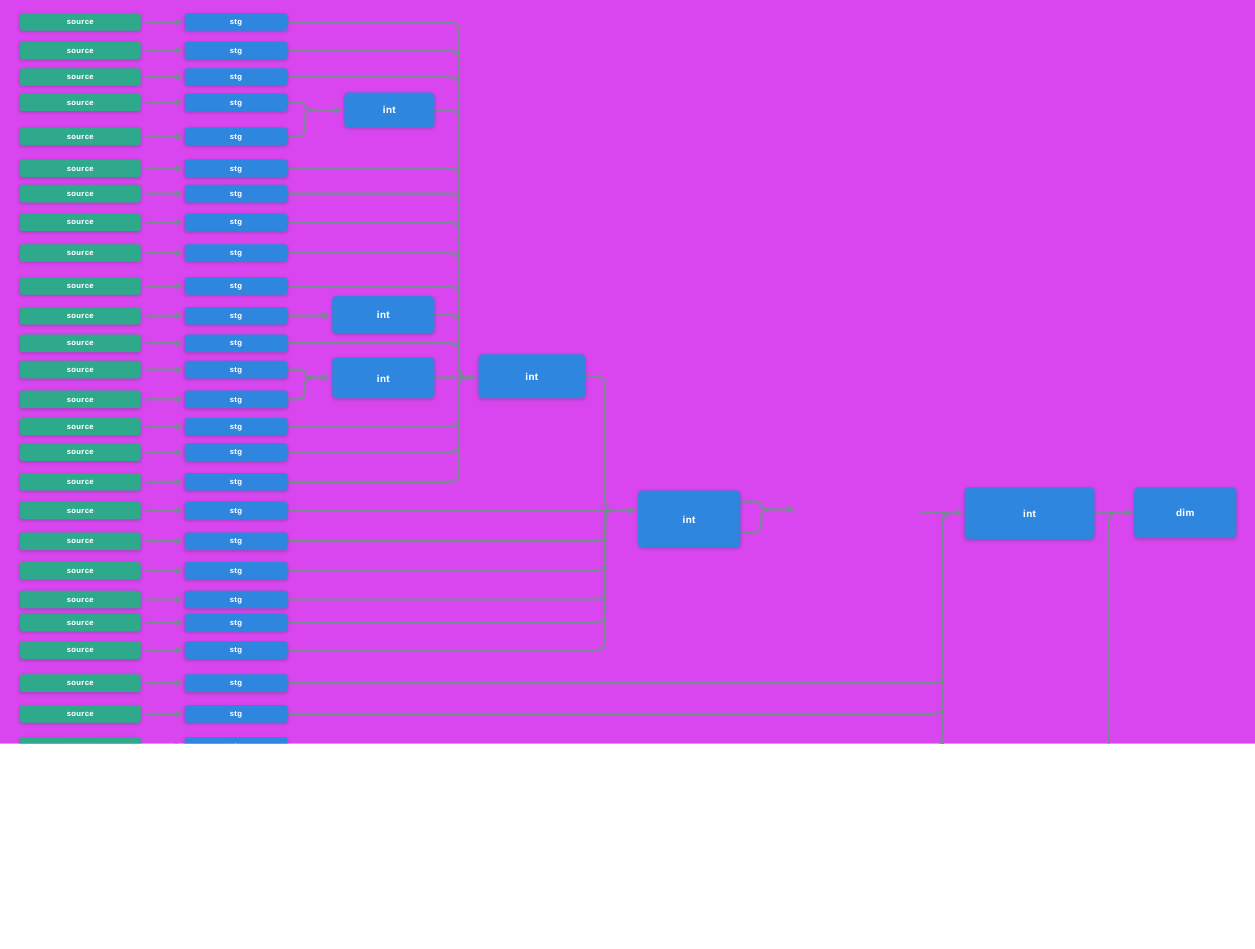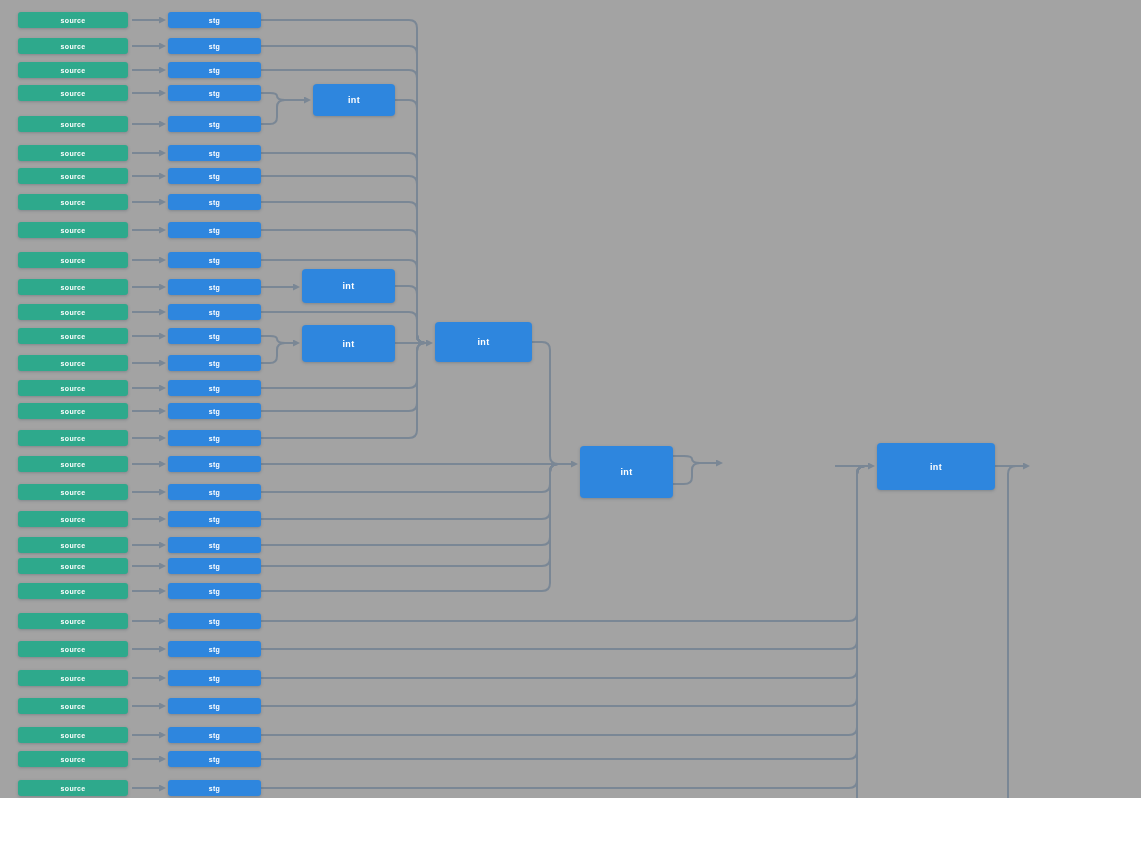--- a/index.html
+++ b/index.html
@@ -16,21 +16,21 @@
     cursor:pointer;
     user-select:none;
   }
   .node.small{font-size:7px;}
   .node.large{font-size:9px;border-radius:4px;}
   path.edge{fill:none;stroke-width:2;}
 </style>
 </head>
 <body>
 
-<div id="canvas" style="width: 1141px; height: 798px; background: #a3a3a3;">
+<div id="canvas" style="width: 1141px; height: 676px; background: #d946ef;">
   <svg id="edge-layer" width="1141" height="863" viewBox="0 0 1141 863">
     <defs>
       <marker id="arrowhead" markerWidth="8" markerHeight="8" refX="0" refY="3.5" orient="auto" markerUnits="userSpaceOnUse">
         <path d="M0 0 L7 3.5 L0 7 Z" fill="#7a8795"></path>
       </marker>
     </defs>
     <g id="edges">
         <path d="M132 20 H159" class="edge" stroke="#7a8795" marker-end="url(#arrowhead)"></path>
         <path d="M261 20 H409 Q417 20 417 28 V335 Q417 343 425 343" class="edge" stroke="#7a8795"></path>
         <path d="M132 46 H159" class="edge" stroke="#7a8795" marker-end="url(#arrowhead)"></path>
@@ -170,15 +170,16 @@
       <div class="node small" style="left: 18px; top: 809px; width: 110px; height: 16px; background: rgb(46, 169, 140); color: rgb(255, 255, 255);">source</div>
       <div class="node small" style="left: 168px; top: 809px; width: 93px; height: 16px; background: rgb(46, 134, 222); color: rgb(255, 255, 255);">stg</div>
       <div class="node small" style="left: 18px; top: 838px; width: 110px; height: 16px; background: rgb(46, 169, 140); color: rgb(255, 255, 255);">source</div>
       <div class="node small" style="left: 168px; top: 838px; width: 93px; height: 16px; background: rgb(46, 134, 222); color: rgb(255, 255, 255);">stg</div>
       <div class="node large" style="left: 313px; top: 84px; width: 82px; height: 32px; background: rgb(46, 134, 222); color: rgb(255, 255, 255);">int</div>
       <div class="node large" style="left: 302px; top: 269px; width: 93px; height: 34px; background: rgb(46, 134, 222); color: rgb(255, 255, 255);">int</div>
       <div class="node large" style="left: 302px; top: 325px; width: 93px; height: 37px; background: rgb(46, 134, 222); color: rgb(255, 255, 255);">int</div>
       <div class="node large" style="left: 435px; top: 322px; width: 97px; height: 40px; background: rgb(46, 134, 222); color: rgb(255, 255, 255);">int</div>
       <div class="node large" style="left: 580px; top: 446px; width: 93px; height: 52px; background: rgb(46, 134, 222); color: rgb(255, 255, 255);">int</div>
       <div class="node large" style="left: 877px; top: 443px; width: 118px; height: 47px; background: rgb(46, 134, 222); color: rgb(255, 255, 255);">int</div>
+      <div class="node large" style="left: 1031px; top: 443px; width: 93px; height: 46px; background: rgb(46, 134, 222); color: rgb(255, 255, 255);">dim</div>
       <div class="node small" style="left: 319px; top: 808px; width: 92px; height: 18px; background: rgb(46, 134, 222); color: rgb(255, 255, 255);">int</div>
     </div>
 </div>
 
 </body></html>

